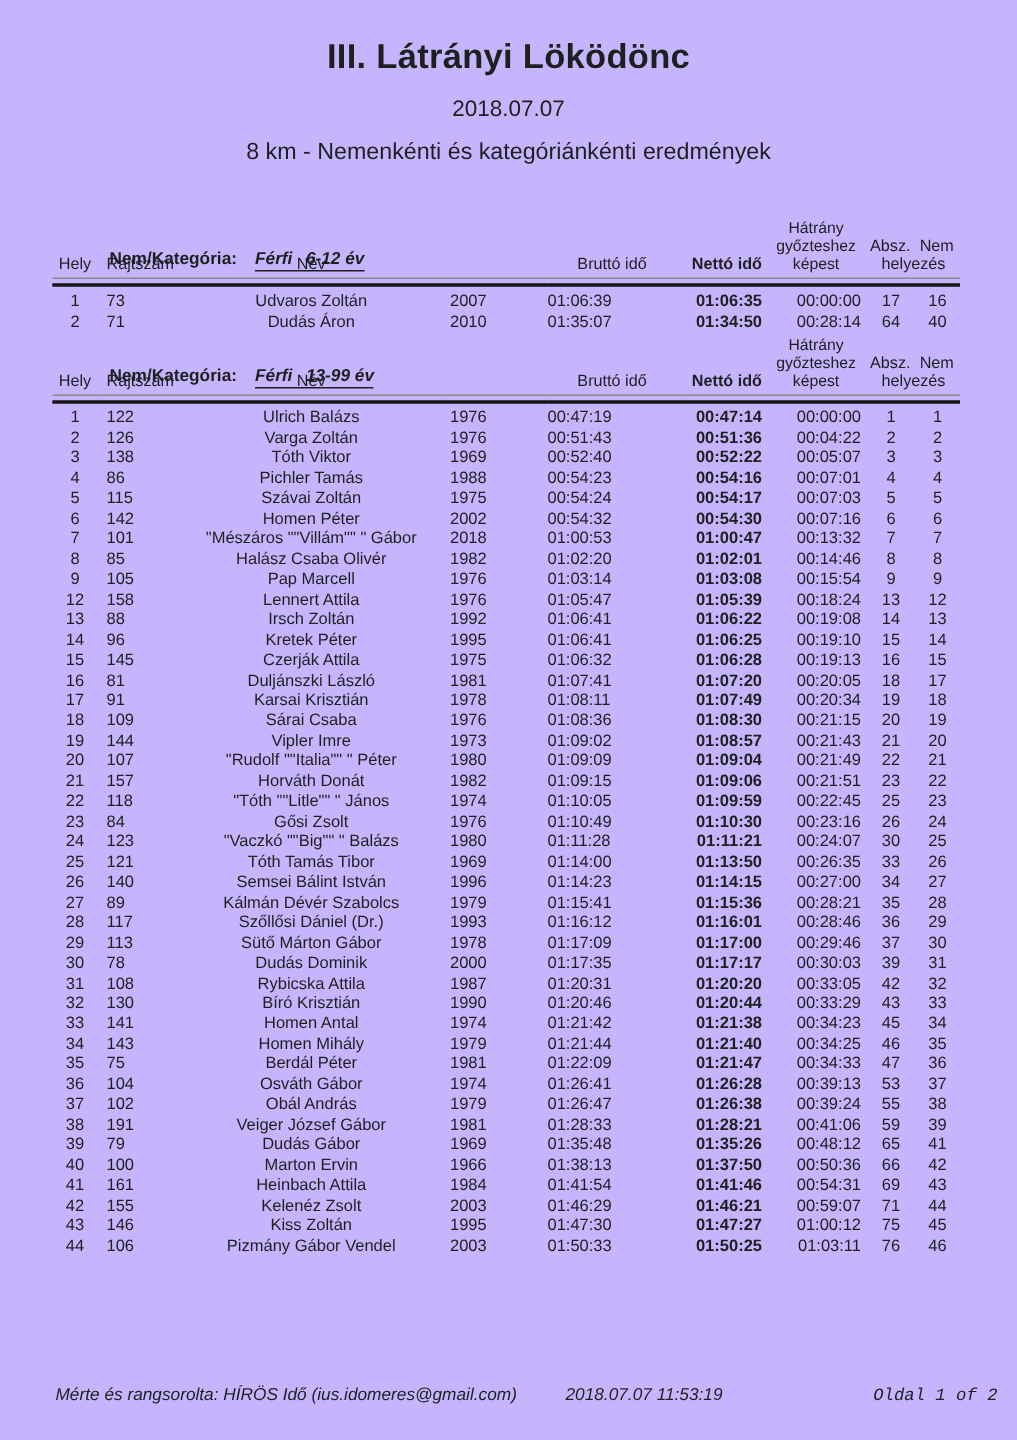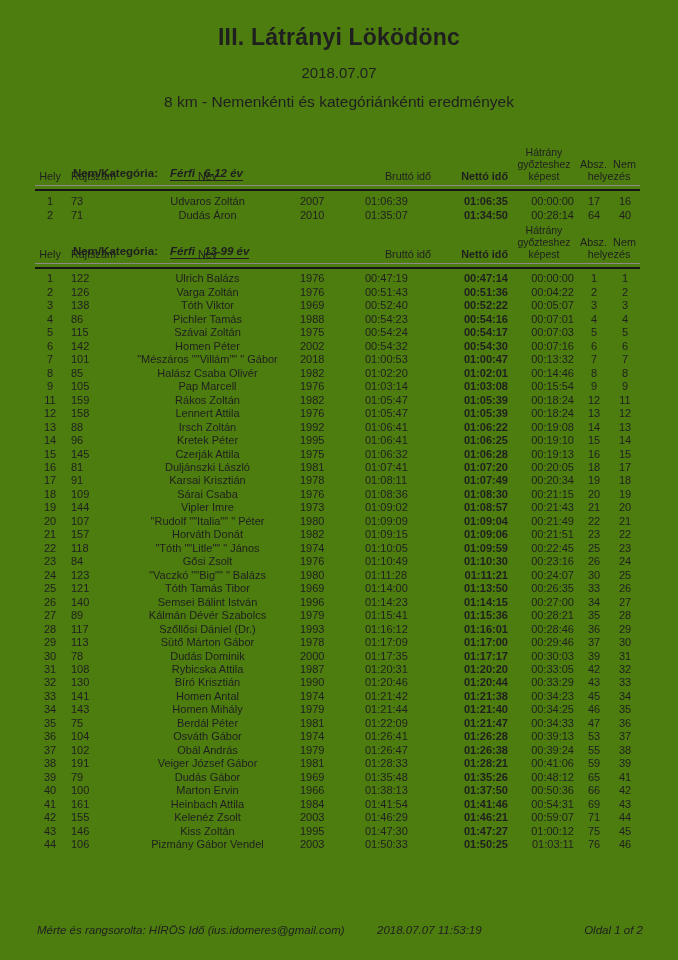--- a/index.html
+++ b/index.html
@@ -1,20 +1,20 @@
 <!DOCTYPE html>
 <html><head>
 <meta charset="utf-8">
 <style>
   html,body { margin:0; padding:0; background:#e8e8e8; }
   .page {
     position:relative;
     width:678px; height:960px;
     margin:0 auto;
-    background:#4d7c0f;
+    background:#c4b5fd;
     color:#1f1f1f;
     font-family:"Liberation Sans", sans-serif;
     overflow:hidden;
   }
   
   .title-block { text-align:center; }
   .doc-title  { padding-top:24px; font-size:23px; font-weight:bold; letter-spacing:.2px; }
   .doc-date   { margin-top:13px; font-size:15px; }
   .doc-subtitle { margin-top:12px; font-size:15.5px; }
 
@@ -70,21 +70,21 @@
   .split { display:flex; }
   .split span { flex:1; text-align:center; }
 
   
   .footer {
     position:absolute; top:924px; left:0; width:678px;
     font-size:11.5px; font-style:italic;
   }
   .footer-left  { position:absolute; left:37px; white-space:nowrap; }
   .footer-time  { position:absolute; left:377px; white-space:nowrap; }
-  .footer-page  { position:absolute; right:35px; white-space:nowrap; }
+  .footer-page  { position:absolute; right:13px; white-space:nowrap;font-family:Liberation Mono, monospace; }
 </style>
 </head>
 <body>
 
 <div class="page">
 
   <div class="title-block">
     <div class="doc-title">III. Látrányi Löködönc</div>
     <div class="doc-date">2018.07.07</div>
     <div class="doc-subtitle">8 km - Nemenkénti és kategóriánkénti eredmények</div>
@@ -285,31 +285,20 @@
             <td class="a-rajt">105</td>
             <td class="a-nev">Pap Marcell</td>
             <td class="a-year">1976</td>
             <td class="a-brutto">01:03:14</td>
             <td class="a-netto b">01:03:08</td>
             <td class="a-hatr">00:15:54</td>
             <td class="a-absz">9</td>
             <td class="a-nem">9</td>
           </tr>
           <tr>
-            <td class="a-hely">11</td>
-            <td class="a-rajt">159</td>
-            <td class="a-nev">Rákos Zoltán</td>
-            <td class="a-year">1982</td>
-            <td class="a-brutto">01:05:47</td>
-            <td class="a-netto b">01:05:39</td>
-            <td class="a-hatr">00:18:24</td>
-            <td class="a-absz">12</td>
-            <td class="a-nem">11</td>
-          </tr>
-          <tr>
             <td class="a-hely">12</td>
             <td class="a-rajt">158</td>
             <td class="a-nev">Lennert Attila</td>
             <td class="a-year">1976</td>
             <td class="a-brutto">01:05:47</td>
             <td class="a-netto b">01:05:39</td>
             <td class="a-hatr">00:18:24</td>
             <td class="a-absz">13</td>
             <td class="a-nem">12</td>
           </tr>

